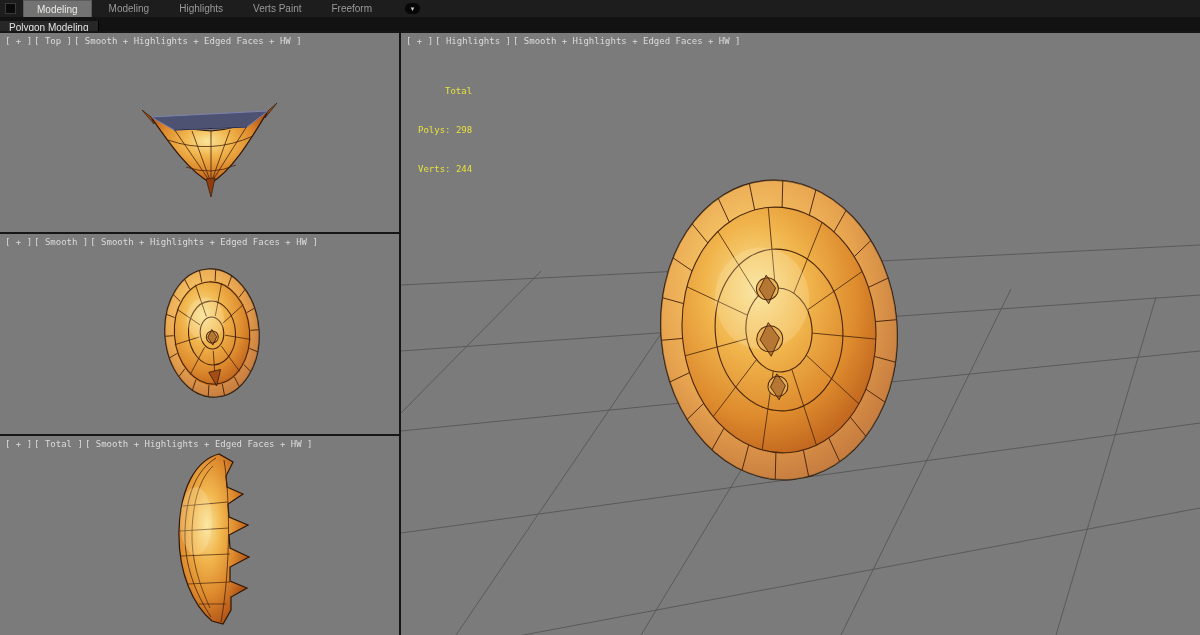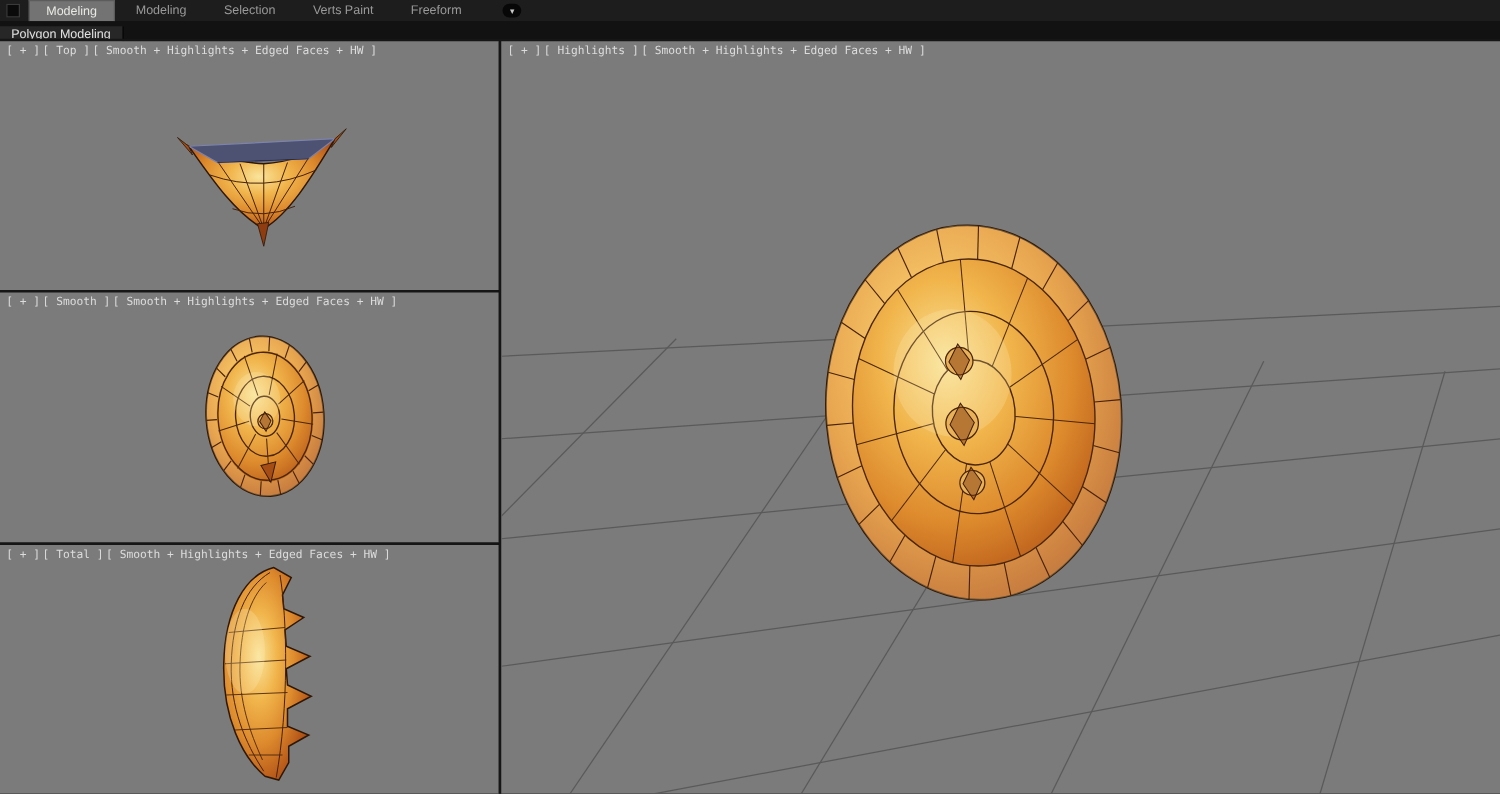--- a/index.html
+++ b/index.html
@@ -67,21 +67,21 @@
   #split-h2 { left:0; top:434px; width:399px; height:2px; }
   #split-top{ left:0; top:31px; width:1200px; height:2px; }
 </style>
 </head>
 <body>
 
 <div class="ribbon">
   <div class="app-icon"></div>
   <div class="rtab active">Modeling</div>
   <div class="rtab">Modeling</div>
-  <div class="rtab">Selection</div>
+  <div class="rtab">Highlights</div>
   <div class="rtab">Verts Paint</div>
   <div class="rtab">Freeform</div>
   <div class="rb-circle">▾</div>
 </div>
 
 <div class="subbar">
   <div class="subtab">Polygon Modeling</div>
 </div>
 
 <div class="splitter" id="split-top"></div>
@@ -203,20 +203,25 @@
   </svg>
 </div>
 
 <div class="splitter" id="split-v"></div>
 
 <div class="vp" id="vp-persp" style="background: rgb(123, 123, 123);">
   <div class="vp-label">
     <span>[ + ]</span>
     <span>[ Highlights ]</span>
     <span>[ Smooth + Highlights + Edged Faces + HW ]</span>
+  </div>
+  <div class="stats" style="color: rgb(232, 225, 62);">
+    <div class="total">Total</div>
+    <div>Polys: 298</div>
+    <div>Verts: 244</div>
   </div>
   <svg id="svg-persp" viewBox="0 0 799 602">
     <g stroke="#5a5a5a" stroke-width="1">
       <line x1="0" y1="252" x2="799" y2="212"></line>
       <line x1="0" y1="318" x2="799" y2="262"></line>
       <line x1="0" y1="398" x2="799" y2="318"></line>
       <line x1="0" y1="500" x2="799" y2="390"></line>
       <line x1="0" y1="625" x2="799" y2="475"></line>
       <line x1="140" y1="238" x2="0" y2="380"></line>
       <line x1="300" y1="242" x2="55" y2="602"></line>

